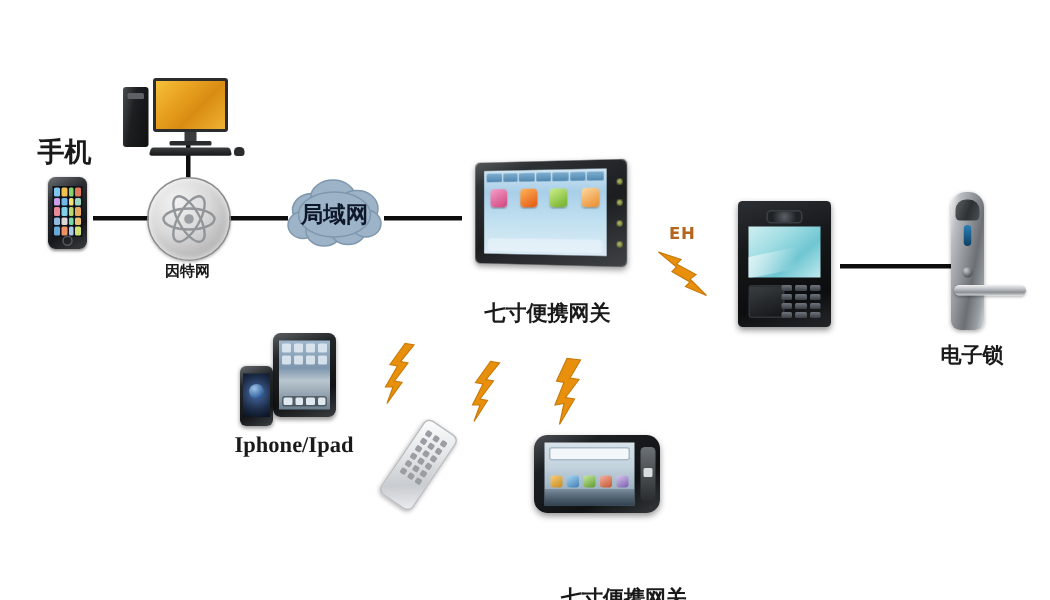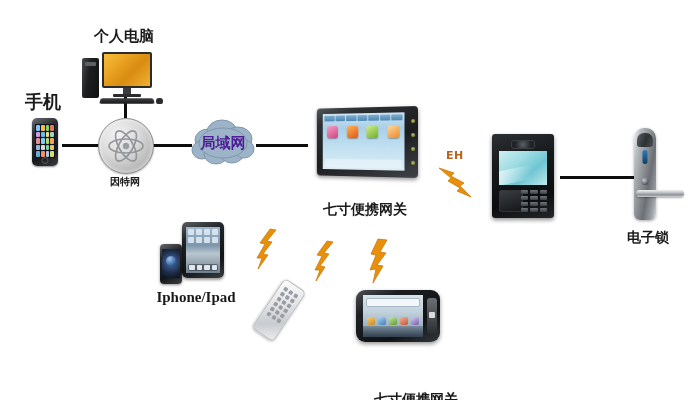--- a/index.html
+++ b/index.html
@@ -106,21 +106,21 @@
   }
   .atom-circle svg { position:absolute; left:0; top:0; }
 
   
   .cloud-wrap { position:absolute; }
   .cloud-wrap svg { display:block; }
   .cloud-text {
     position:absolute; left:0; top:0; width:100%; height:100%;
     display:flex; align-items:center; justify-content:center;
     font-family:"DejaVu Sans","Liberation Sans",sans-serif;
-    font-weight:bold; font-size:15px; color:#4c1d95;
+    font-weight:bold; font-size:15px; color:#0f172a;
     letter-spacing:0px;
   }
 
   
   .host {
     position:absolute;
     width:112px; height:72px;
     transform: perspective(320px) rotateY(-13deg);
     transform-origin: right center;
   }
@@ -377,21 +377,20 @@
           <i style="background:#e8c070"></i>
         <i style="background:#6aa8d8"></i>
           <i style="background:#f09060"></i>
         <i style="background:#a8c8e8"></i>
           <i style="background:#d0e070"></i>
       </div>
       <span class="phone-home"></span>
     </div>
   </div>
 
-  <div class="label" style="left:84px; top:28px; font-size:15px; width:80px;">个人电脑</div>
   <div class="node" style="left:82px; top:52px; width:84px; height:56px;">
     <div class="pc-tower"></div>
     <div class="pc-monitor">
       <div class="pc-screen"></div>
     </div>
     <div class="pc-stand"></div>
     <div class="pc-base"></div>
     <div class="pc-keyboard"></div>
     <div class="pc-mouse"></div>
   </div>

